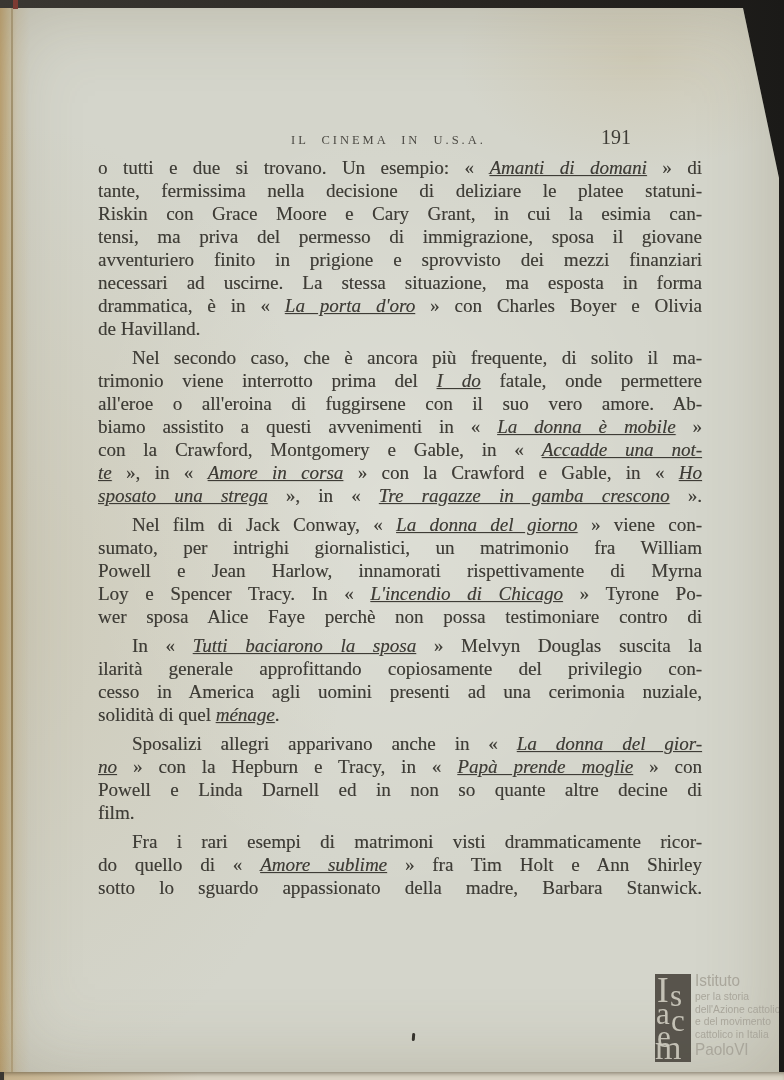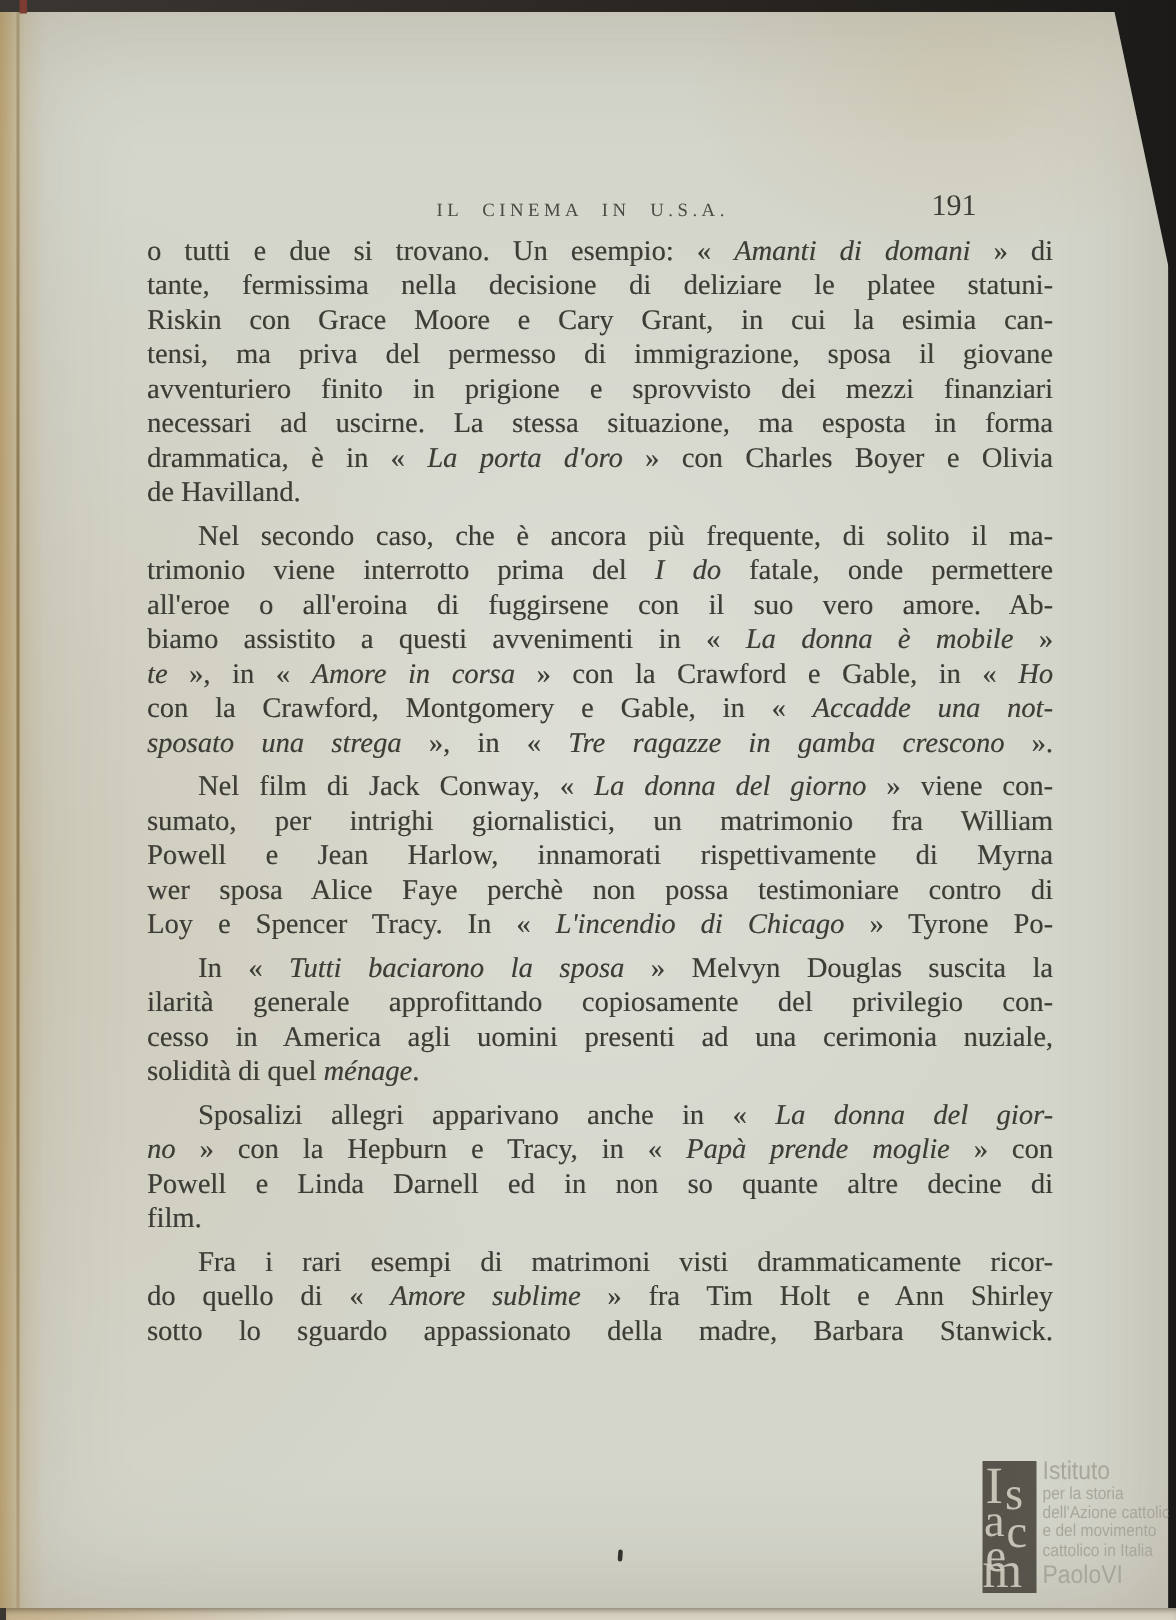--- a/index.html
+++ b/index.html
@@ -27,33 +27,33 @@
     background: linear-gradient(90deg, #c6b28d, var(--edge-strip) 25%, var(--edge-strip));
     box-shadow: inset 0 4px 5px -3px rgba(60,50,30,0.6);
   }
   .red-mark { position:absolute; left:13px; top:0; width:5px; height:9px; background: var(--red-mark); }
 
   .running-header { position:absolute; left:98px; top:118px; width:604px; height:32px; }
   .running-title {
     position:absolute; left:193px; top:7px;
     font-size:12.5px; letter-spacing:3px; word-spacing:7px; color:#4c4a44;
   }
-  .page-number { position:absolute; left:503px; top:0; font-size:20px; color:var(--ink);margin-left:20px; }
+  .page-number { position:absolute; left:503px; top:0; font-size:20px; color:var(--ink); }
 
   .text-block { position:absolute; left:98px; top:148px; width:604px; color:var(--ink); }
   .para { margin:0 0 6px 0; }
   .line {
     font-size:19px; line-height:23px;
     text-align:justify; text-align-last:justify;
     text-shadow: 0.3px 0.3px 0 rgba(62,60,54,0.45);
     white-space:normal;
   }
   .line.last { text-align-last:left; }
   .para.indent .line:first-child { text-indent:34px; }
-  .line i { font-style:italic; }
+  .line i { font-style:italic;text-decoration:underline; }
 
   .ink-speck {
     position:absolute; left:412px; top:1025px; width:3px; height:8px;
     background:#35332d; border-radius:2px; transform:rotate(4deg);
   }
 
   .wm { position:absolute; left:655px; top:964px; width:130px; height:100px; }
   .wm-box { position:absolute; left:0; top:2px; width:36px; height:88px; background: var(--watermark-box); opacity:0.92; }
   .wm-letter {
     position:absolute; line-height:1; font-family:"Liberation Serif", serif;
@@ -94,30 +94,30 @@
         <div class="line"><span>avventuriero finito in prigione e sprovvisto dei mezzi finanziari</span></div>
         <div class="line"><span>necessari ad uscirne. La stessa situazione, ma esposta in forma</span></div>
         <div class="line"><span>drammatica, è in « </span><i>La porta d'oro</i><span> » con Charles Boyer e Olivia</span></div>
         <div class="line last"><span>de Havilland.</span></div>
       </div>
       <div class="para indent">
         <div class="line"><span>Nel secondo caso, che è ancora più frequente, di solito il ma-</span></div>
         <div class="line"><span>trimonio viene interrotto prima del </span><i>I do</i><span> fatale, onde permettere</span></div>
         <div class="line"><span>all'eroe o all'eroina di fuggirsene con il suo vero amore. Ab-</span></div>
         <div class="line"><span>biamo assistito a questi avvenimenti in « </span><i>La donna è mobile</i><span> »</span></div>
+        <div class="line"><span>con la Crawford, Montgomery e Gable, in « </span><i>Accadde una not-</i></div>
         <div class="line"><i>te</i><span> », in « </span><i>Amore in corsa</i><span> » con la Crawford e Gable, in « </span><i>Ho</i></div>
-        <div class="line"><span>con la Crawford, Montgomery e Gable, in « </span><i>Accadde una not-</i></div>
         <div class="line"><i>sposato una strega</i><span> », in « </span><i>Tre ragazze in gamba crescono</i><span> ».</span></div>
       </div>
       <div class="para indent">
         <div class="line"><span>Nel film di Jack Conway, « </span><i>La donna del giorno</i><span> » viene con-</span></div>
         <div class="line"><span>sumato, per intrighi giornalistici, un matrimonio fra William</span></div>
         <div class="line"><span>Powell e Jean Harlow, innamorati rispettivamente di Myrna</span></div>
+        <div class="line"><span>Loy e Spencer Tracy. In « </span><i>L'incendio di Chicago</i><span> » Tyrone Po-</span></div>
         <div class="line"><span>wer sposa Alice Faye perchè non possa testimoniare contro di</span></div>
-        <div class="line"><span>Loy e Spencer Tracy. In « </span><i>L'incendio di Chicago</i><span> » Tyrone Po-</span></div>
       </div>
       <div class="para indent">
         <div class="line"><span>In « </span><i>Tutti baciarono la sposa</i><span> » Melvyn Douglas suscita la</span></div>
         <div class="line"><span>ilarità generale approfittando copiosamente del privilegio con-</span></div>
         <div class="line"><span>cesso in America agli uomini presenti ad una cerimonia nuziale,</span></div>
         <div class="line last"><span>solidità di quel </span><i>ménage</i><span>.</span></div>
       </div>
       <div class="para indent">
         <div class="line"><span>Sposalizi allegri apparivano anche in « </span><i>La donna del gior-</i></div>
         <div class="line"><i>no</i><span> » con la Hepburn e Tracy, in « </span><i>Papà prende moglie</i><span> » con</span></div>

